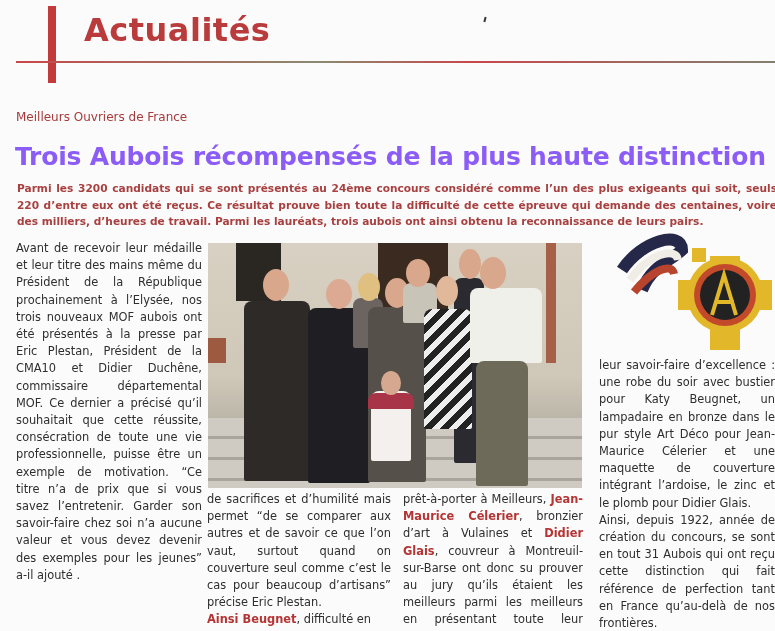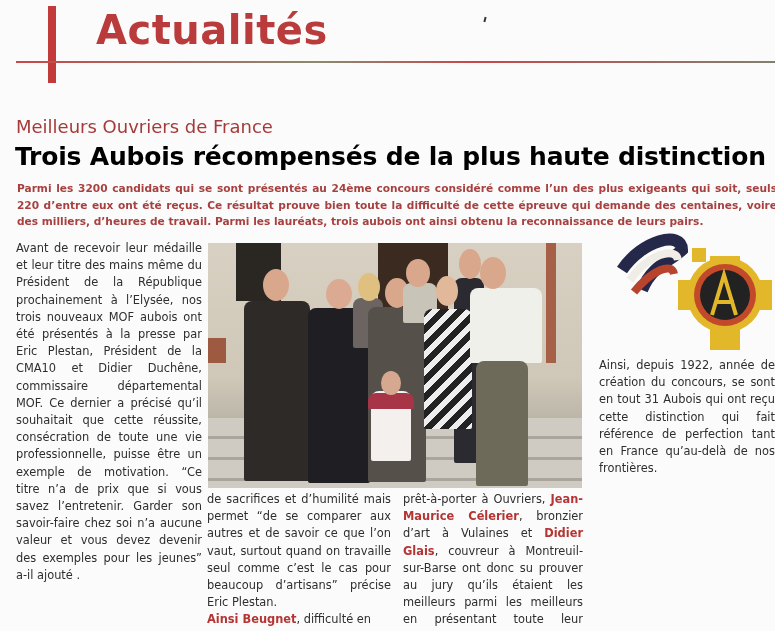--- a/index.html
+++ b/index.html
@@ -8,35 +8,35 @@
     background: #fbfbfb;
     font-family: "DejaVu Sans", "Liberation Sans", sans-serif;
     position: relative;
     color: #2b2b2b;
   }
   .section-bar {
     position: absolute; left: 48px; top: 6px; width: 8px; height: 77px;
     background: #c23a3a;
   }
   .section-title {
-    position: absolute; left: 96px; top: 4px;
-    font-size: 40px; font-weight: bold; color: #b93b3b;
+    position: absolute; left: 84px; top: 4px;
+    font-size: 32px; font-weight: bold; color: #b93b3b;
     letter-spacing: 0.5px; line-height: 52px;
   }
   .section-rule {
     position: absolute; left: 16px; top: 61px; width: 759px; height: 2px;
     background: linear-gradient(90deg, #c9474a 0%, #8a8a70 40%, #c9474a 60%, #808070 100%);
   }
   .kicker {
-    position: absolute; left: 16px; top: 118px;
-    font-size: 18px; color: #a63a3a; line-height: 18px;
+    position: absolute; left: 16px; top: 108px;
+    font-size: 12px; color: #a63a3a; line-height: 18px;
   }
   .headline {
     position: absolute; left: 15px; top: 140px;
-    font-size: 25px; font-weight: bold; color: #000000; line-height: 34px;
+    font-size: 25px; font-weight: bold; color: #8b5cf6; line-height: 34px;
     letter-spacing: -0.2px;
     white-space: nowrap;
   }
   .lede {
     position: absolute; left: 17px; top: 180px; width: 760px;
     font-size: 10.6px; font-weight: bold; color: #a84040; line-height: 16.5px;
     text-align: justify;
   }
   .col {
     position: absolute; font-size: 11.4px; line-height: 17.2px;
@@ -120,24 +120,25 @@
     <rect x="66" y="50" width="94" height="30" fill="#e2b72a"></rect>
     <rect x="98" y="26" width="30" height="94" fill="#e2b72a"></rect>
     <circle cx="113" cy="65" r="38" fill="#e2b72a"></circle>
     <circle cx="113" cy="65" r="31" fill="#c24a2a"></circle>
     <circle cx="113" cy="65" r="25" fill="#222"></circle>
     <path d="M100 85 L112 45 L124 85 M104 72 L122 72" stroke="#e2b72a" stroke-width="4" fill="none"></path>
   </svg>
 </div>
 
 <div class="col col2">
-  <span>de sacrifices et d’humilité mais permet “de se comparer aux autres et de savoir ce que l’on vaut, surtout quand on travaille seul comme c’est le cas pour beaucoup d’artisans” précise Eric Plestan.</span><br>
+  <span>de sacrifices et d’humilité mais permet “de se comparer aux autres et de savoir ce que l’on vaut, surtout quand on couverture seul comme c’est le cas pour beaucoup d’artisans” précise Eric Plestan.</span><br>
   <span class="name">Ainsi Beugnet</span><span>, difficulté en</span>
 </div>
 
 <div class="col col3">
-  <span>prêt-à-porter à Ouvriers,</span>
+  <span>prêt-à-porter à Meilleurs,</span>
   <span class="name">Jean-Maurice Célerier</span><span>, bronzier d’art à Vulaines et </span><span class="name">Didier Glais</span><span>, couvreur à Montreuil-sur-Barse ont donc su prouver au jury qu’ils étaient les meilleurs parmi les meilleurs en présentant toute leur maîtrise et</span>
 </div>
 
 <div class="col col4">
+  <p>leur savoir-faire d’excellence : une robe du soir avec bustier pour Katy Beugnet, un lampadaire en bronze dans le pur style Art Déco pour Jean-Maurice Célerier et une maquette de couverture intégrant l’ardoise, le zinc et le plomb pour Didier Glais.</p>
   <p>Ainsi, depuis 1922, année de création du concours, se sont en tout 31 Aubois qui ont reçu cette distinction qui fait référence de perfection tant en France qu’au-delà de nos frontières.</p>
 </div>
 
 </body></html>

